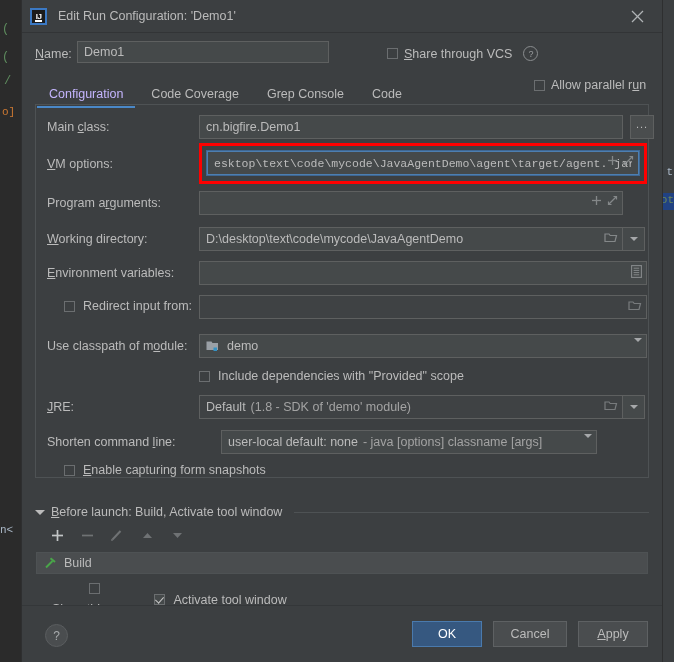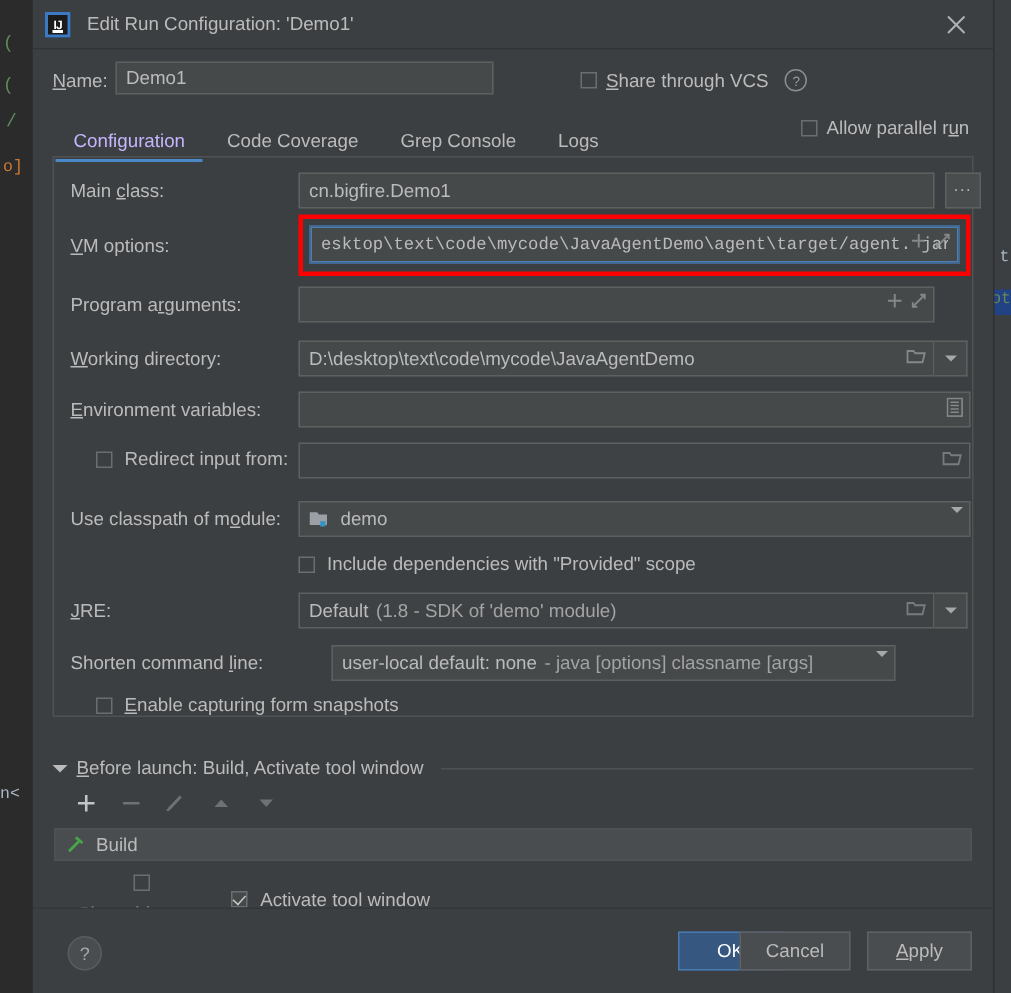--- a/index.html
+++ b/index.html
@@ -196,21 +196,21 @@
     <div class="parallel-wrap">
       <span class="chk"></span>
       <span class="lbl">Allow parallel r<span class="u">u</span>n</span>
     </div>
   </div>
 
   <div class="tabs">
     <div class="tab active">Configuration</div>
     <div class="tab">Code Coverage</div>
     <div class="tab">Grep Console</div>
-    <div class="tab">Logs</div>
+    <div class="tab">Code</div>
   </div>
 
   <div class="panel">
 
     <div class="row" style="top:9px;">
       <div class="row-label lbl">Main <span class="u">c</span>lass:</div>
       <div class="field" style="left:163px;top:1px;width:424px;">
         <span class="field-text">cn.bigfire.Demo1</span>
       </div>
       <div class="btn-ellipsis" style="left:594px;top:1px;">
@@ -430,18 +430,18 @@
     <span style="display:flex;align-items:center;gap:8px;margin-left:8px;cursor:pointer;">
       <span class="chk checked"></span>
       <span class="lbl">Activate tool window</span>
     </span>
   </div>
 
   <div class="footer">
     <div class="help-btn">
       <span>?</span>
     </div>
-    <div class="dlg-btn primary" style="left:390px;width:70px;margin-left:40px;">OK</div>
+    <div class="dlg-btn primary" style="left:390px;width:70px;">OK</div>
     <div class="dlg-btn" style="left:471px;width:74px;">Cancel</div>
     <div class="dlg-btn" style="left:556px;width:70px;"><span class="u">A</span>pply</div>
   </div>
 
 </div>
 
 </body></html>

